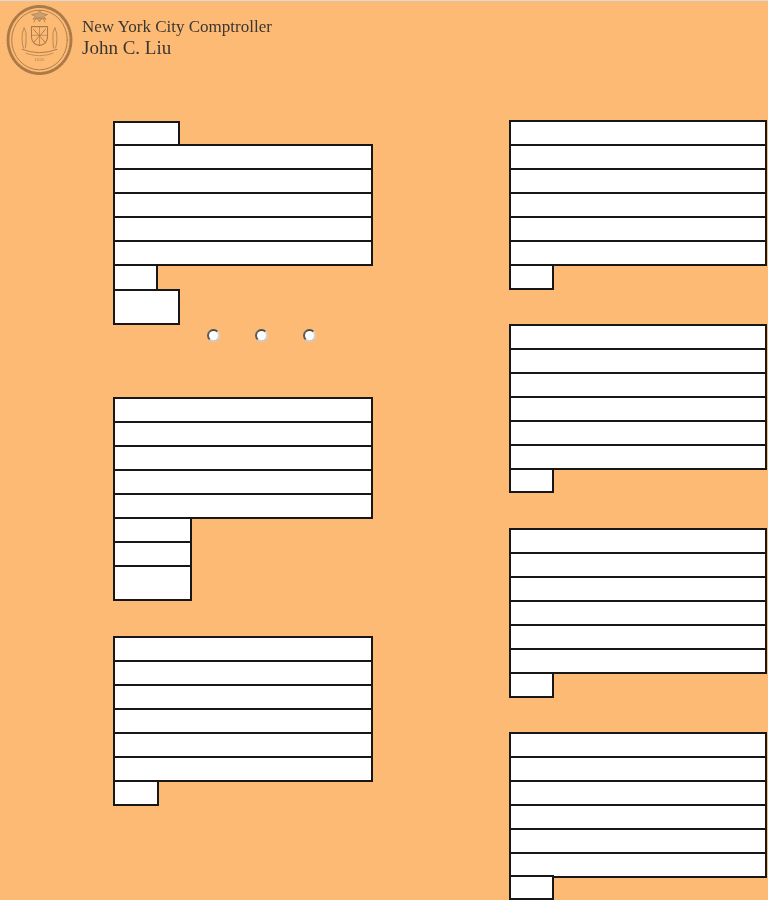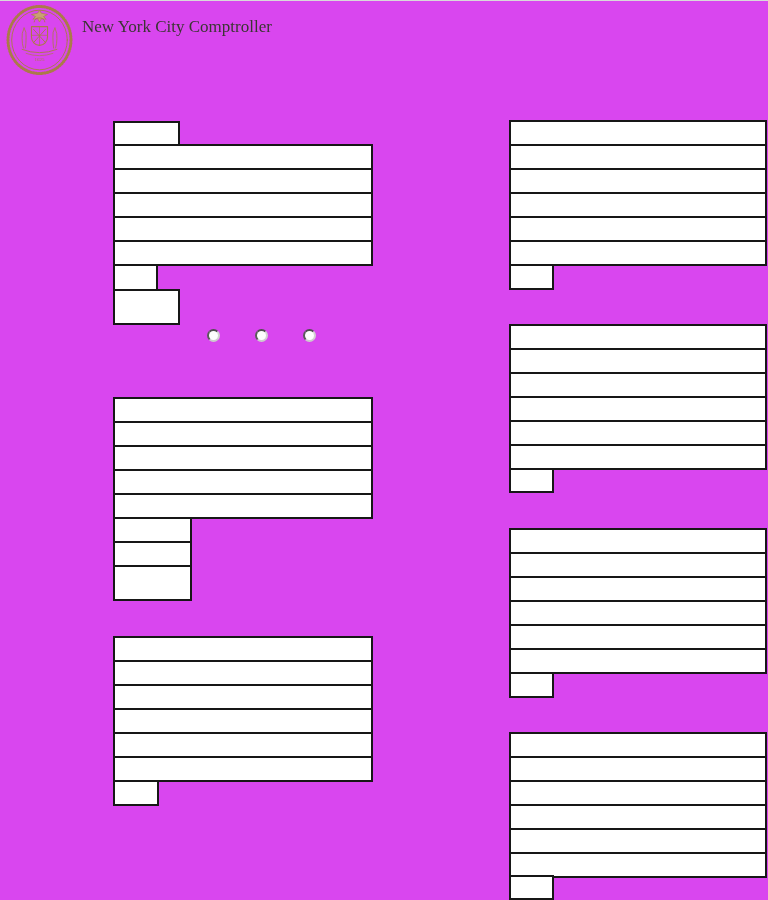--- a/index.html
+++ b/index.html
@@ -1,16 +1,16 @@
 <!DOCTYPE html>
 <html><head>
 <meta charset="utf-8">
 <style>
   html,body{margin:0;padding:0;background:#ffffff;}
-  .page{position:relative;width:768px;height:900px;background:#d946ef;overflow:hidden;
+  .page{position:relative;width:768px;height:900px;background:#fdba74;overflow:hidden;
         font-family:"Liberation Sans",sans-serif;border-top:1px solid #d9d9d9;}
   
   .seal{position:absolute;left:6px;top:2px;width:67px;height:74px;}
   .header-text{position:absolute;left:82px;top:16px;color:#3a3632;
                font-family:"Liberation Serif","DejaVu Serif",serif;}
   .org-line{font-size:17px;line-height:20px;white-space:nowrap;}
   .name-line{font-size:19px;line-height:21px;white-space:nowrap;}
   
   .fbox{position:absolute;box-sizing:border-box;background:#ffffff;
         border:2px solid #171717;border-radius:0;padding:0 3px;
@@ -38,20 +38,21 @@
     <path d="M27 36 q-4 8 -3 16 q0 8 2 14 M27 36 q4 6 3 14 q0 9 -1 16"></path>
     <path d="M73 36 q4 8 3 16 q0 8 -2 14 M73 36 q-4 6 -3 14 q0 9 1 16"></path>
 
     <path d="M24 68 q26 10 52 0" stroke-width="1.4"></path>
     <path d="M30 74 q20 7 40 0" stroke-width="1"></path>
     <text x="50" y="85" text-anchor="middle" font-size="7.5" fill="#ab7a49" stroke="none" font-family="Liberation Serif, serif">1625</text>
   </svg>
 
   <div class="header-text">
     <div class="org-line">New York City Comptroller</div>
+    <div class="name-line">John C. Liu</div>
   </div>
 
   <div id="form-layer">
       <input type="text" class="fbox" style="left: 113px; top: 120px; width: 67px; height: 25px;">
       <input type="text" class="fbox" style="left: 113px; top: 143px; width: 260px; height: 26px;">
       <input type="text" class="fbox" style="left: 113px; top: 167px; width: 260px; height: 26px;">
       <input type="text" class="fbox" style="left: 113px; top: 191px; width: 260px; height: 26px;">
       <input type="text" class="fbox" style="left: 113px; top: 215px; width: 260px; height: 26px;">
       <input type="text" class="fbox" style="left: 113px; top: 239px; width: 260px; height: 26px;">
       <input type="text" class="fbox" style="left: 113px; top: 263px; width: 45px; height: 27px;">

